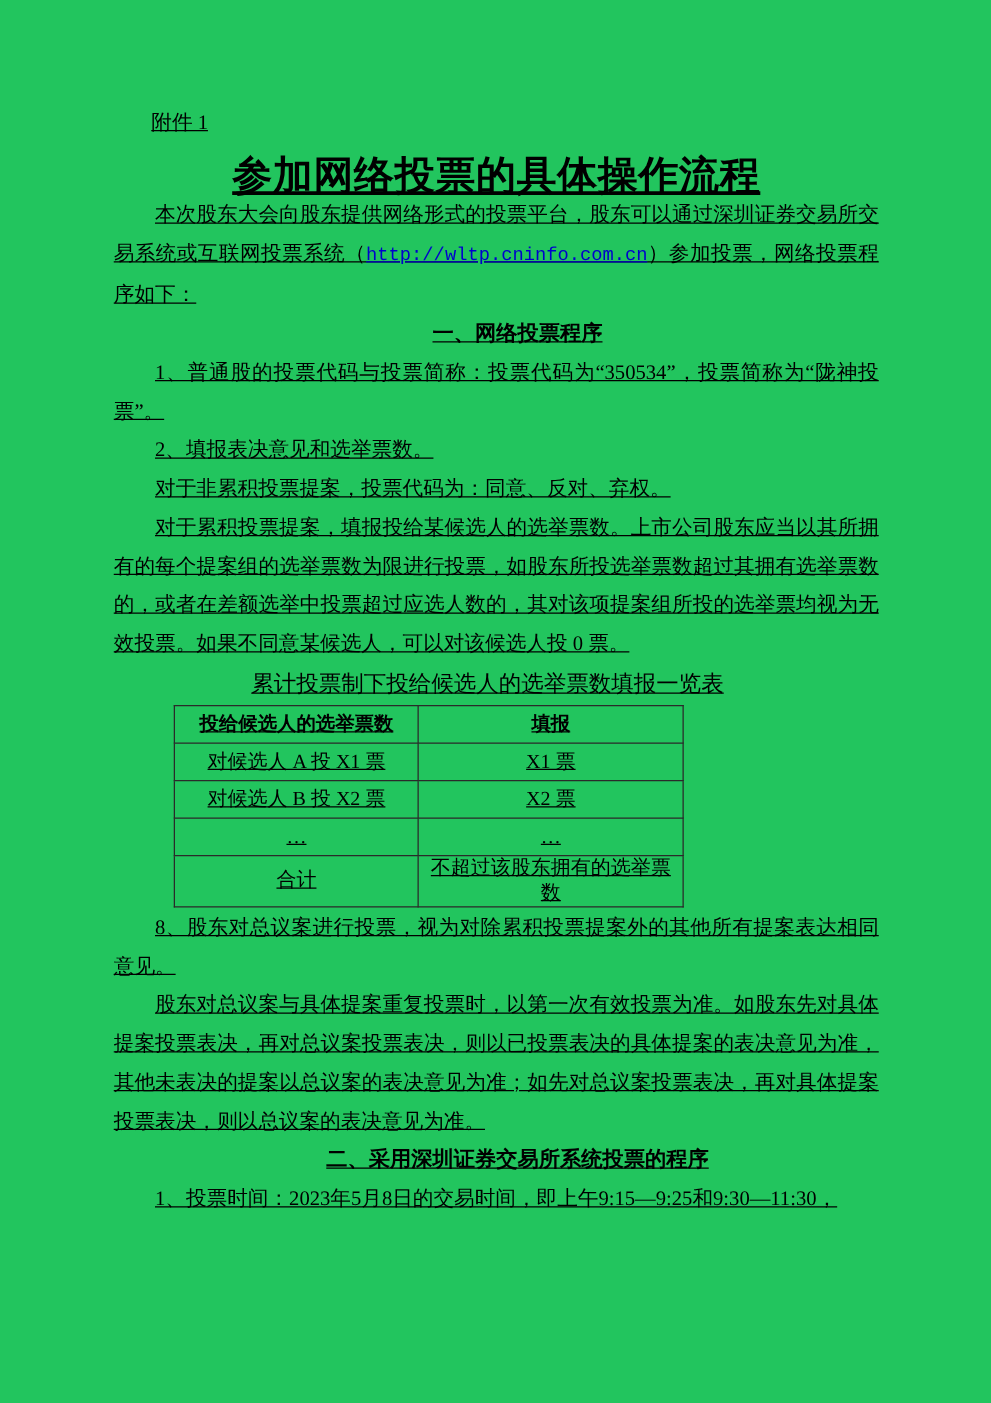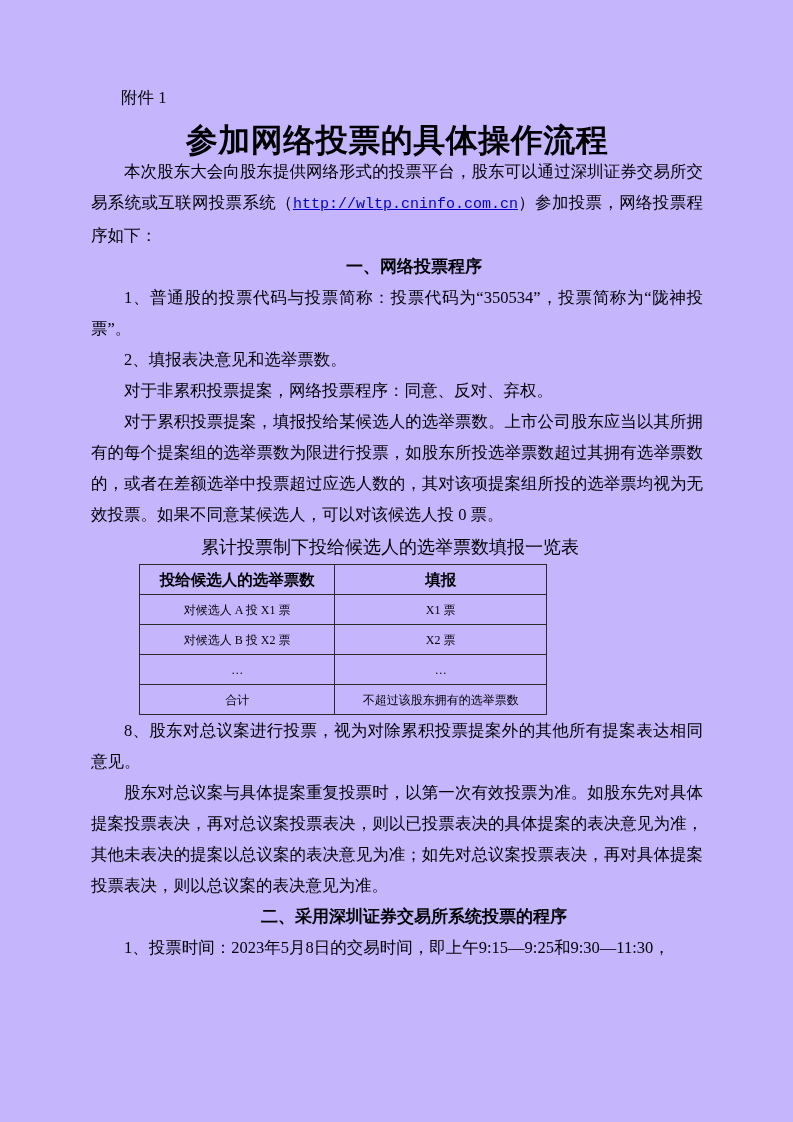--- a/index.html
+++ b/index.html
@@ -5,26 +5,27 @@
   html, body {
     margin: 0;
     padding: 0;
     background: #ffffff;
   }
   .paper {
     position: relative;
     width: 793px;
     height: 1122px;
     box-sizing: border-box;
-    background: #c4b5fd;
+    background: #22c55e;
     color: #000000;
     padding: 86px 90px 0 91px;
     font-family: "Liberation Serif", "DejaVu Serif", serif;
     font-size: 16.5px;
     overflow: hidden;
+    text-decoration: underline;
   }
   .attachment {
     margin: 0 0 0 30px;
     line-height: 24px;
     font-size: 16.5px;
   }
   .doc-title {
     margin: 14px 0 0 0;
     text-align: center;
     font-family: "Liberation Sans", "DejaVu Sans", sans-serif;
@@ -75,21 +76,21 @@
   }
   table.vote-table col.c1 { width: 48%; }
   table.vote-table col.c2 { width: 52%; }
   table.vote-table th,
   table.vote-table td {
     border: 1.5px solid #2a2a2a;
     height: 29px;
     padding: 0 4px;
     text-align: center;
     vertical-align: middle;
-    font-size: 12px;
+    font-size: 16px;
     line-height: 20px;
   }
   table.vote-table th {
     font-family: "Liberation Sans", "DejaVu Sans", sans-serif;
     font-weight: bold;
     font-size: 15.5px;
   }
 </style>
 </head>
 <body>
@@ -99,21 +100,21 @@
   <p class="attachment">附件 1</p>
 
   <h1 class="doc-title">参加网络投票的具体操作流程</h1>
 
   <p class="para intro"><span>本次股东大会向股东提供网络形式的投票平台，股东可以通过深圳证券交易所交易系统或互联网投票系统（</span><a class="url" href="#">http://wltp.cninfo.com.cn</a><span>）参加投票，网络投票程序如下：</span></p>
 
   <p class="heading">一、网络投票程序</p>
 
   <p class="para">1、普通股的投票代码与投票简称：投票代码为“350534”，投票简称为“陇神投票”。</p>
   <p class="para">2、填报表决意见和选举票数。</p>
-  <p class="para">对于非累积投票提案，网络投票程序：同意、反对、弃权。</p>
+  <p class="para">对于非累积投票提案，投票代码为：同意、反对、弃权。</p>
   <p class="para">对于累积投票提案，填报投给某候选人的选举票数。上市公司股东应当以其所拥有的每个提案组的选举票数为限进行投票，如股东所投选举票数超过其拥有选举票数的，或者在差额选举中投票超过应选人数的，其对该项提案组所投的选举票均视为无效投票。如果不同意某候选人，可以对该候选人投 0 票。</p>
 
   <div class="table-caption">累计投票制下投给候选人的选举票数填报一览表</div>
 
   <table class="vote-table">
     <colgroup>
         <col class="c1">
         <col class="c2">
       </colgroup>
     <tbody>

